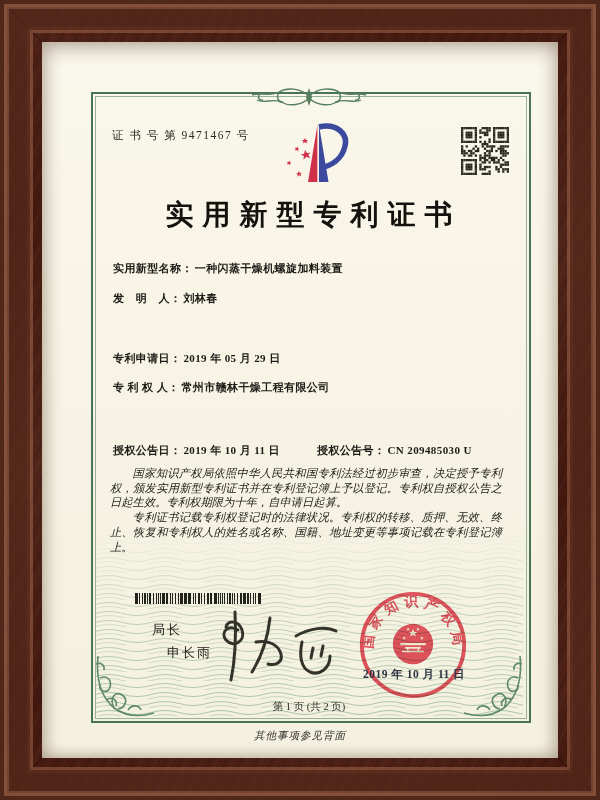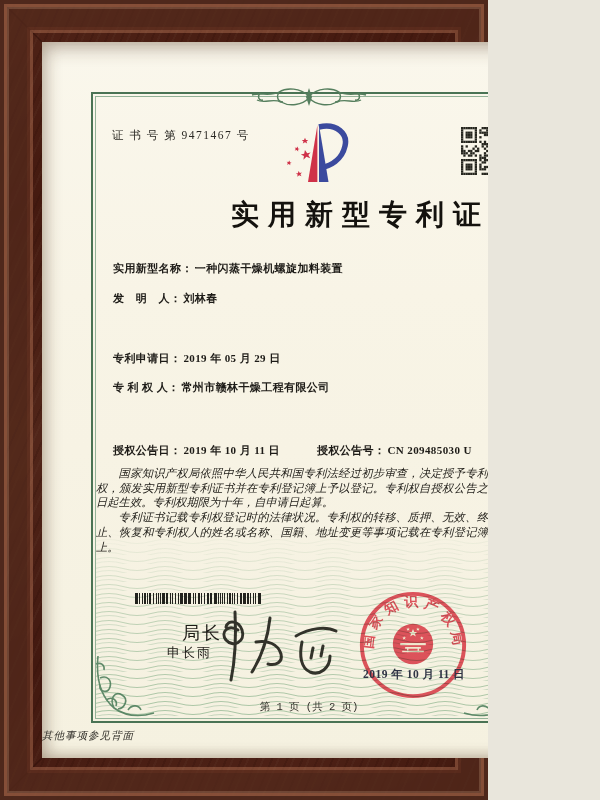--- a/index.html
+++ b/index.html
@@ -6,21 +6,21 @@
     --seal-red:#df3648;
     --logo-red:#cf3148;
     --logo-blue:#3b4a9e;
     --border-green:#4a7354;
     --wood-brown:#7e3c2a;
     --ink:#1d1b17;
     --paper:#f8f4e6;
   }
   html,body{margin:0;padding:0;background:#e9e6dc;}
   .page{
-    position:relative;width:488px;height:800px;overflow:hidden;
+    position:relative;width:600px;height:800px;overflow:hidden;
     font-family:"Liberation Serif","DejaVu Serif",serif;color:var(--ink);
   }
   
   .frame{
     position:absolute;inset:0;
     background:
       repeating-linear-gradient(113deg, rgba(50,16,8,.22) 0 2px, rgba(0,0,0,0) 2px 6px, rgba(255,214,176,.10) 6px 8px, rgba(0,0,0,0) 8px 14px),
       linear-gradient(158deg,#904b35 0%,#70301f 22%,#94513a 46%,#6b2e20 68%,#8a4530 88%,#5f2718 100%);
   }
   .frame-bevel{
@@ -46,31 +46,31 @@
       inset -9px 0 14px rgba(70,42,20,.12);
   }
   
   .cert-border{position:absolute;left:91px;top:92px;width:436px;height:627px;border:2px solid var(--border-green);}
   .cert-border::after{content:"";position:absolute;inset:2px;border:1px solid #93b297;}
   .waves{position:absolute;left:95px;top:528px;width:428px;height:188px;pointer-events:none;}
   .orn{position:absolute;pointer-events:none;}
   
   .abs{position:absolute;}
   .cert-no{left:112px;top:128px;font-size:11.5px;letter-spacing:1.5px;color:#2a2823;}
-  .title{left:91px;top:196px;width:436px;text-align:right;font-size:28px;font-weight:700;letter-spacing:9px;text-indent:9px;color:#14120e;}
+  .title{left:91px;top:196px;width:436px;text-align:center;font-size:28px;font-weight:700;letter-spacing:9px;text-indent:9px;color:#14120e;}
   .row{left:113px;width:400px;font-size:11px;letter-spacing:.4px;white-space:nowrap;font-weight:bold;}
   .row .lbl{margin-right:2px;}
   .row .col2{position:absolute;left:204px;top:0;}
-  .paras{left:96px;top:466px;width:392px;font-size:11.3px;line-height:14.7px;font-style:italic;text-align:justify;color:#24221d;}
+  .paras{left:110px;top:466px;width:392px;font-size:11.3px;line-height:14.7px;font-style:italic;text-align:justify;color:#24221d;}
   .paras p{margin:0;text-indent:2em;}
-  .sig-title{left:182px;top:621px;font-size:18px;letter-spacing:2px;}
+  .sig-title{left:152px;top:621px;font-size:13px;letter-spacing:2px;}
   .sig-name{left:167px;top:644px;font-size:13px;letter-spacing:2px;}
   .seal-date{left:354px;top:667px;width:120px;text-align:center;font-size:11.5px;font-weight:700;color:#2e3344;letter-spacing:.5px;white-space:nowrap;z-index:6;}
-  .page-no{left:91px;top:700px;width:436px;text-align:center;font-size:10.5px;color:#2f2d28;font-family:Liberation Mono, monospace;}
-  .back-note{left:42px;top:729px;width:516px;text-align:left;font-size:10.5px;font-style:italic;color:#33312b;letter-spacing:1px;}
+  .page-no{left:91px;top:700px;width:436px;text-align:center;font-size:10.5px;color:#2f2d28;}
+  .back-note{left:42px;top:729px;width:516px;text-align:center;font-size:10.5px;font-style:italic;color:#33312b;letter-spacing:1px;}
   .qr{left:461px;top:127px;width:48px;height:48px;}
   .barcode{left:135px;top:593px;width:127px;height:11px;}
   .logo{left:284px;top:122px;width:72px;height:74px;}
   .seal{left:354px;top:586px;width:118px;height:118px;opacity:.84;mix-blend-mode:multiply;z-index:5;}
   .signature{left:208px;top:606px;width:140px;height:80px;z-index:4;}
 </style>
 </head>
 <body>
 
 <div class="page">

